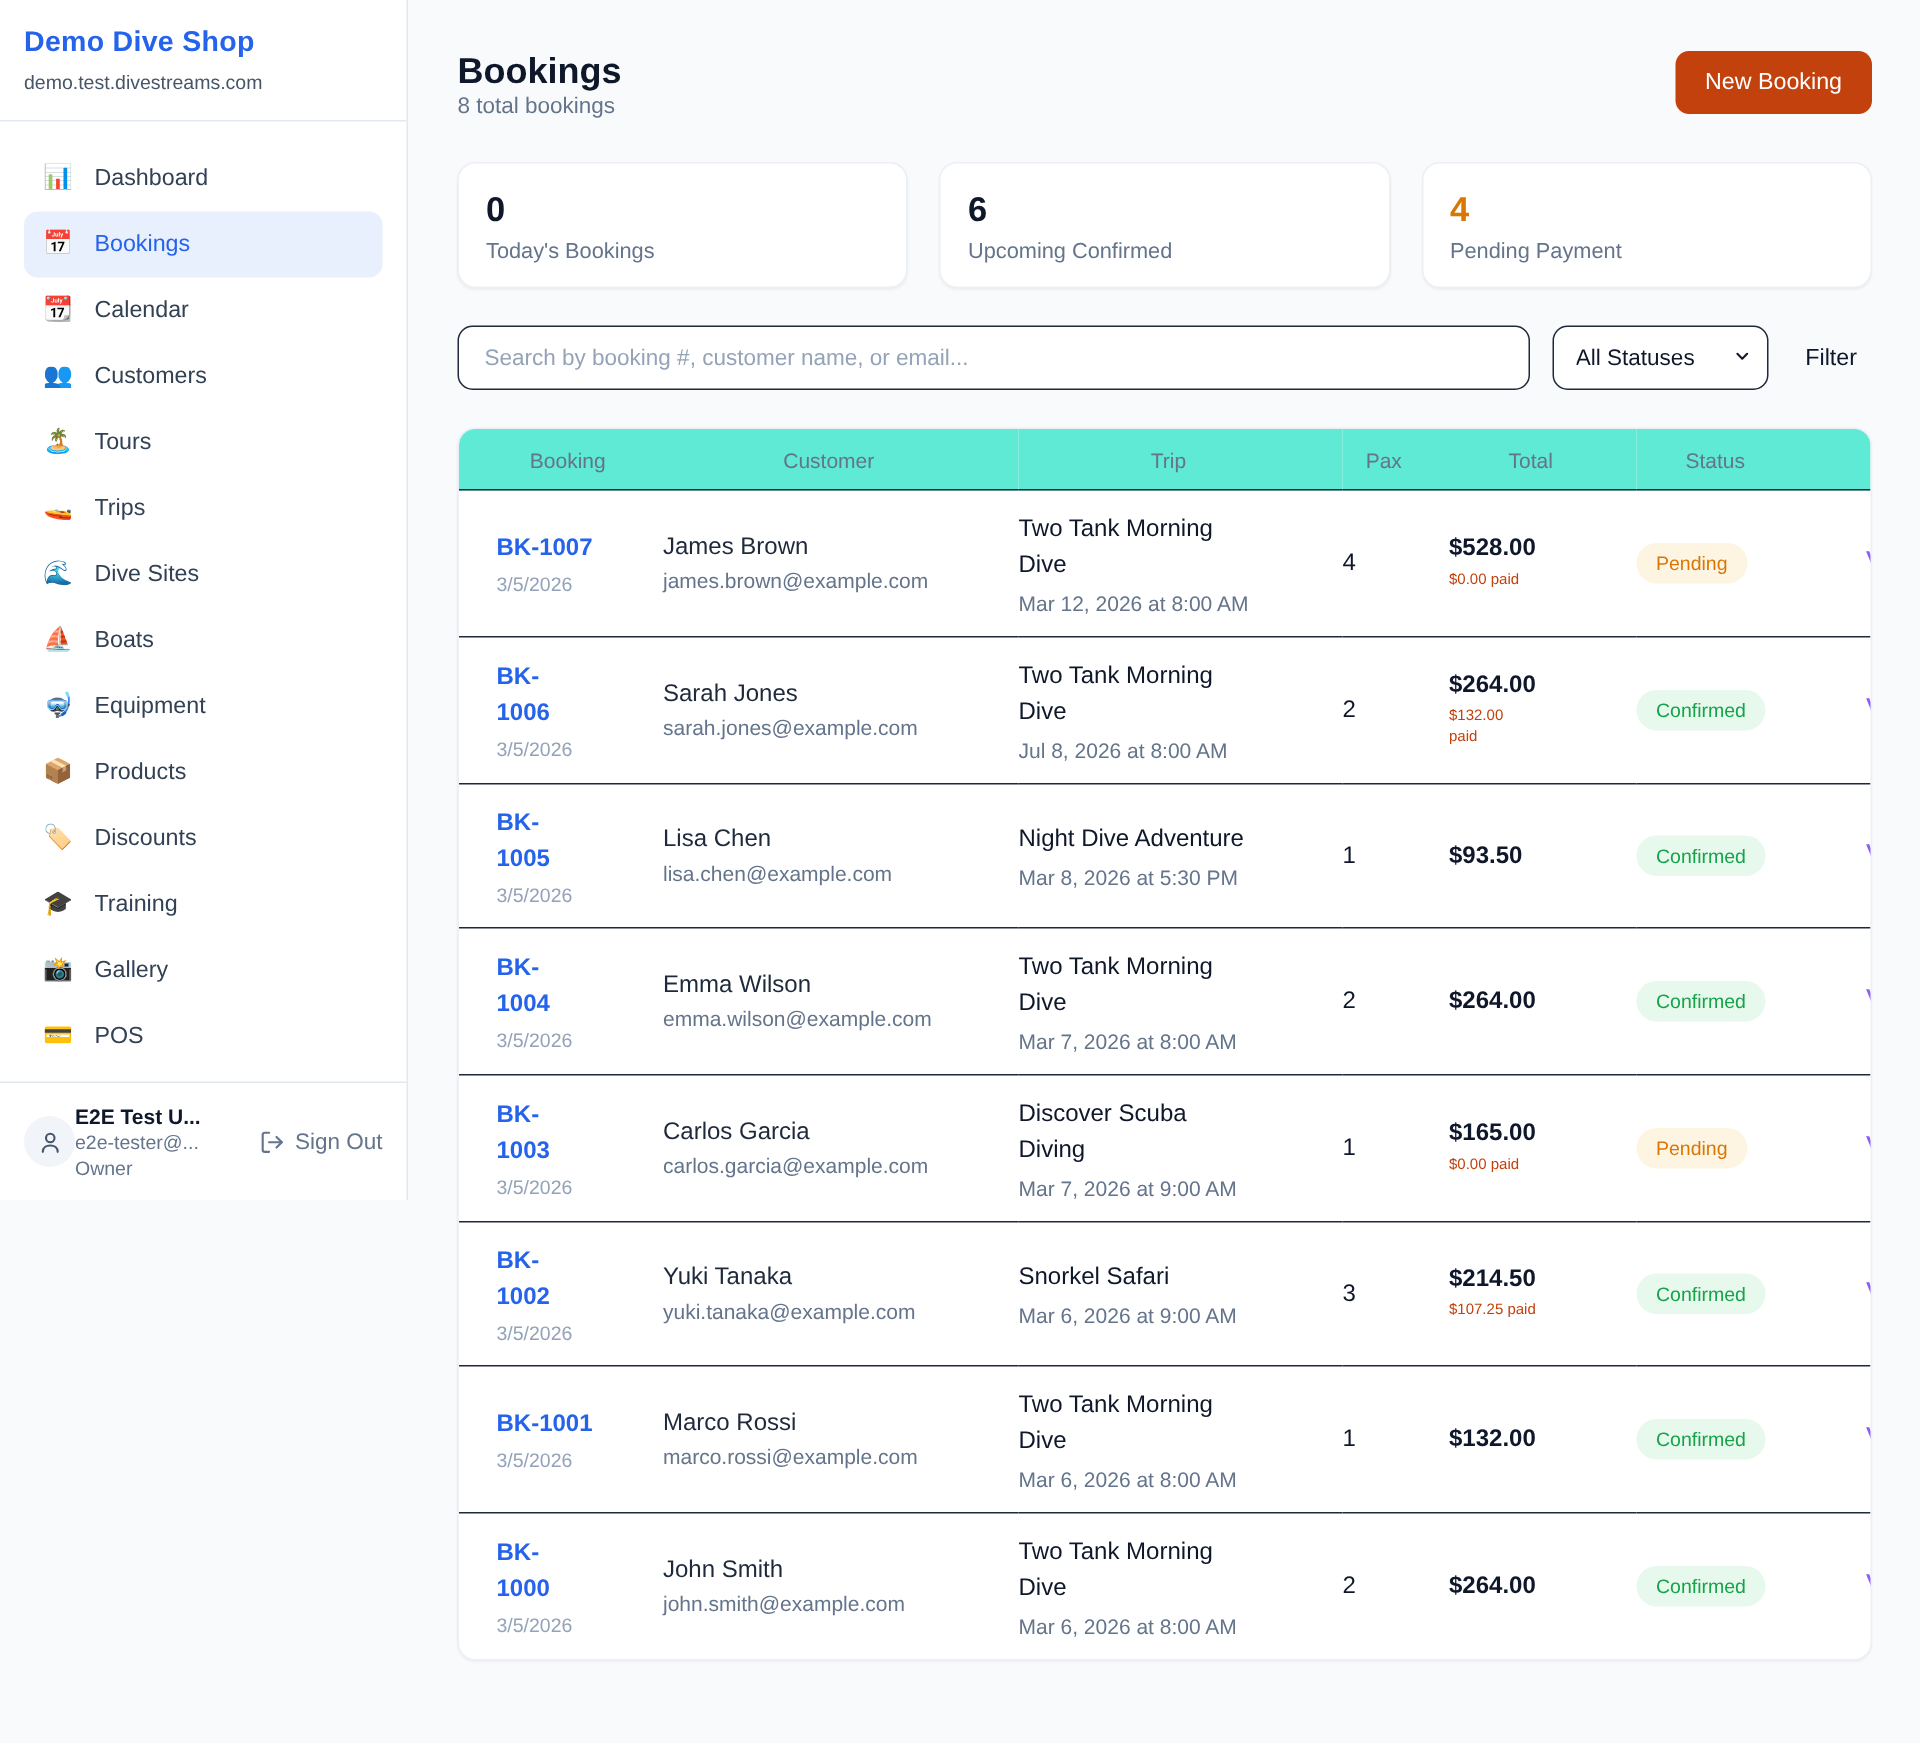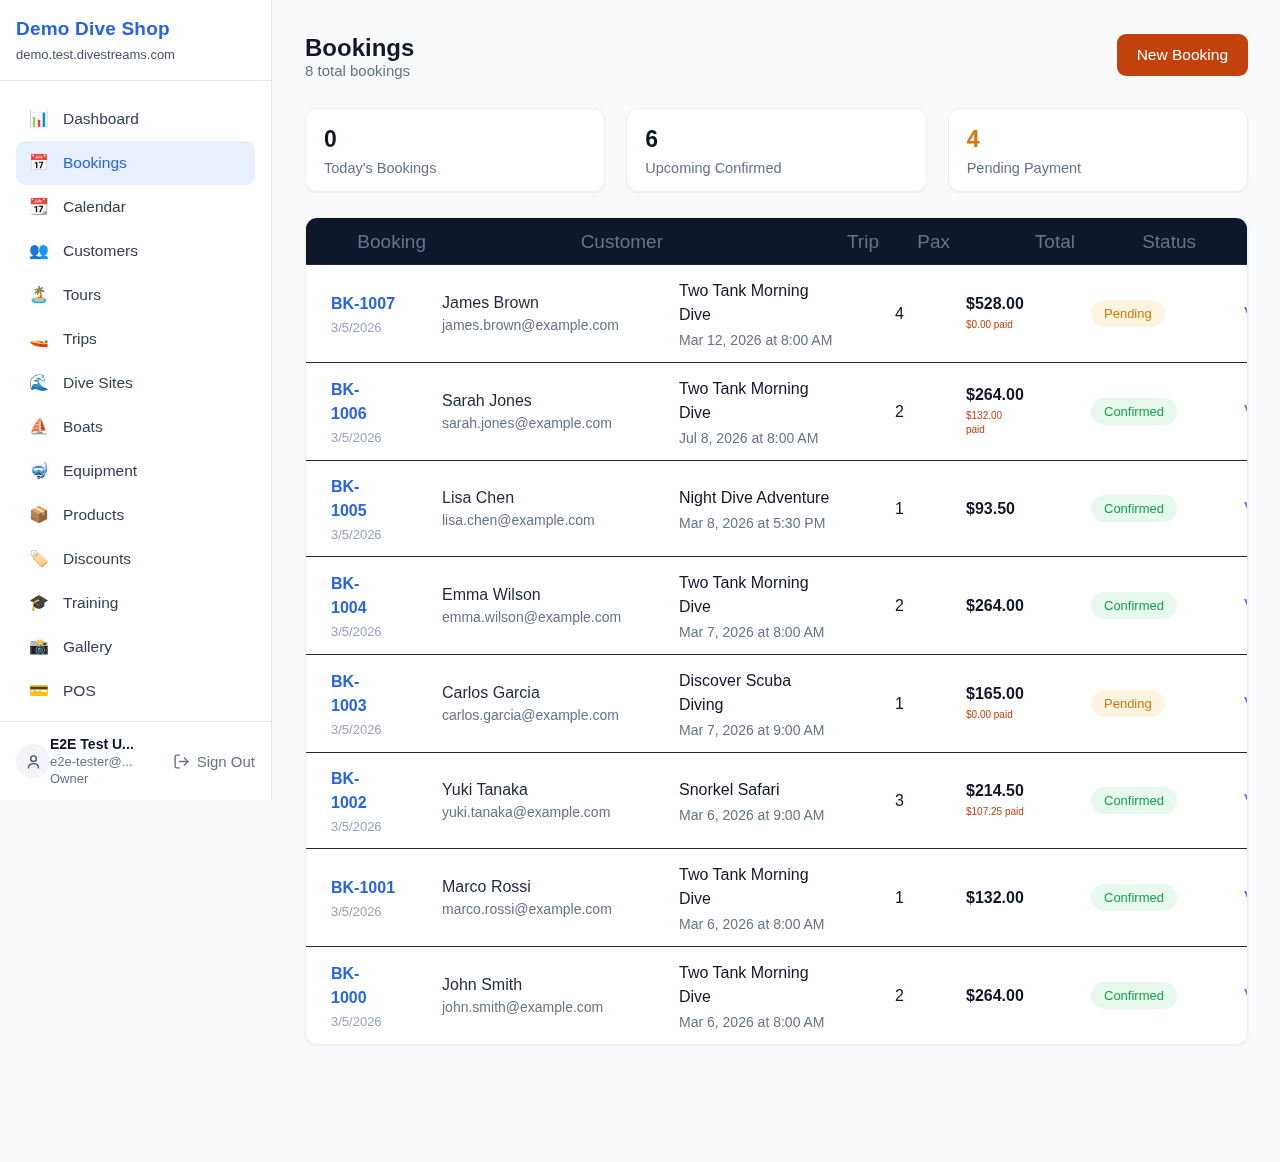--- a/index.html
+++ b/index.html
@@ -76,22 +76,22 @@
   .select-chevron { position: absolute; right: 11px; top: 14px; pointer-events: none; display: flex; }
   .filter-btn { background: none; border: none; font-size: 15.5px; color: #0f172a; font-family: inherit; padding: 0 10px; cursor: pointer; }
 
   
   .table-card {
     margin-top: 25px; background: #fff; border: 1px solid #eceff3; border-radius: 12px;
     overflow: hidden; box-shadow: 0 1px 2px rgba(15,23,42,.05);
   }
   table { width: 100%; border-collapse: collapse; table-layout: fixed; }
   thead th {
-    text-align: right; font-size: 19px; font-weight: 400; color: #64748b;
-    padding: 13px 16px 11px 0; background: #0f172a;
+    text-align: center; font-size: 14px; font-weight: 400; color: #64748b;
+    padding: 13px 16px 11px 0; background: #5eead4;
   }
   thead tr { border-bottom: 1px solid #1e293b; }
   tbody tr { border-top: 1px solid #1e293b; }
   tbody tr:first-child { border-top: none; }
   td { padding: 14px 16px 14px 0; vertical-align: middle; }
   th:first-child, td:first-child { padding-left: 25px; }
   .booking-id { color: #2563eb; font-size: 16px; font-weight: bold; white-space: pre-line; line-height: 1.5; cursor: pointer; }
   .booking-date { color: #94a3b8; font-size: 13px; margin-top: 4px; }
   .customer-name { font-size: 16px; color: #1e293b; font-weight: 500; }
   .customer-email { font-size: 14px; color: #64748b; margin-top: 5px; }
@@ -214,20 +214,34 @@
         <div class="stat-card">
           <div class="stat-value">6</div>
           <div class="stat-label">Upcoming Confirmed</div>
         </div>
         <div class="stat-card">
           <div class="stat-value accent">4</div>
           <div class="stat-label">Pending Payment</div>
         </div>
       </div>
 
+    <div class="filter-row">
+      <input class="search-input" type="text" placeholder="Search by booking #, customer name, or email..." style="">
+      <div class="select-wrap">
+        <select class="status-select">
+          <option>All Statuses</option>
+        </select>
+        <span class="select-chevron">
+          <svg width="13" height="13" viewBox="0 0 24 24" fill="none" stroke="#0f172a" stroke-width="2.5" stroke-linecap="round" stroke-linejoin="round">
+            <polyline points="6 9 12 15 18 9"></polyline>
+          </svg>
+        </span>
+      </div>
+      <button class="filter-btn">Filter</button>
+    </div>
 
     <div class="table-card">
       <table>
         <colgroup>
           <col style="width:136px">
             <col style="width:237px">
             <col style="width:216px">
           <col style="width:71px">
             <col style="width:125px">
             <col style="width:121px">

